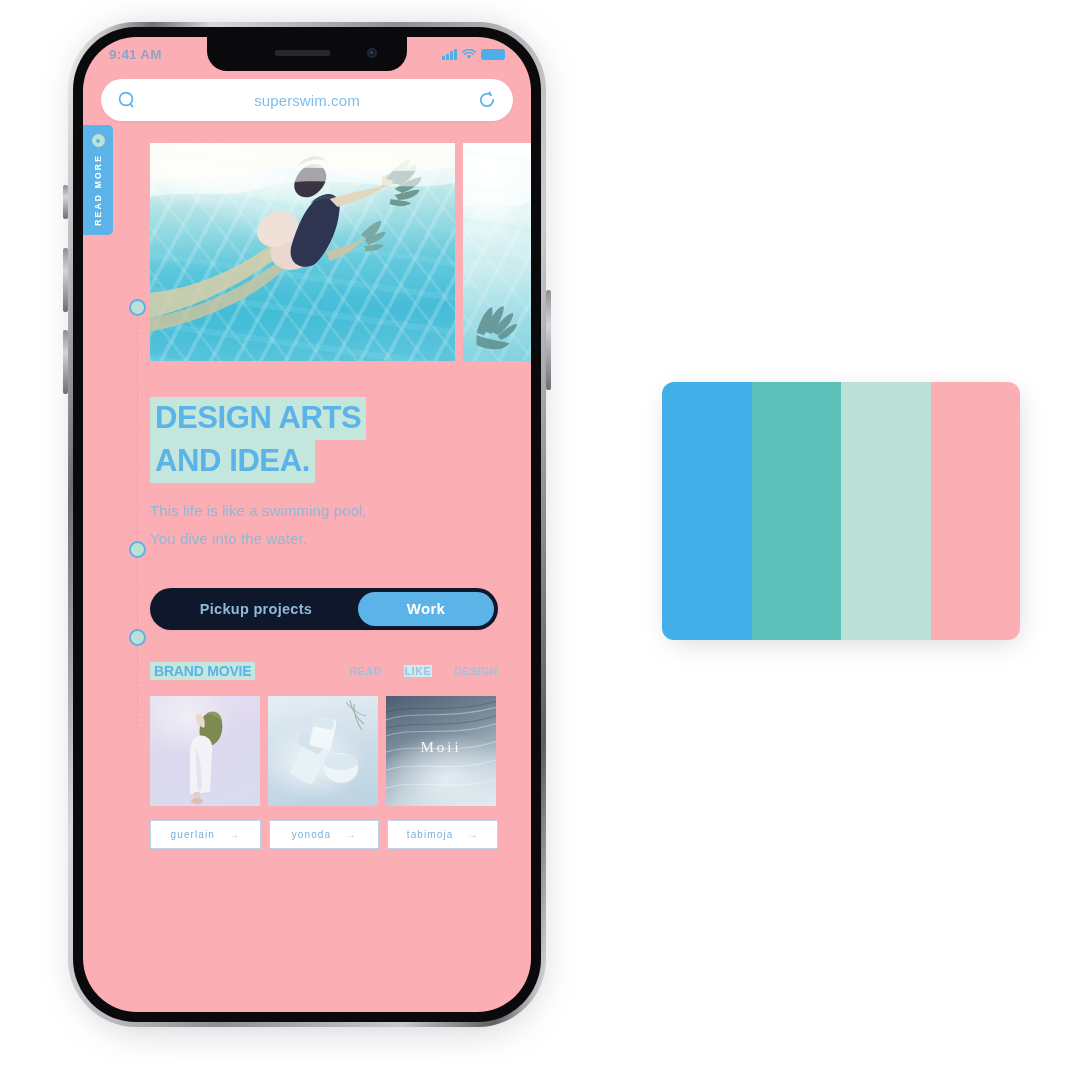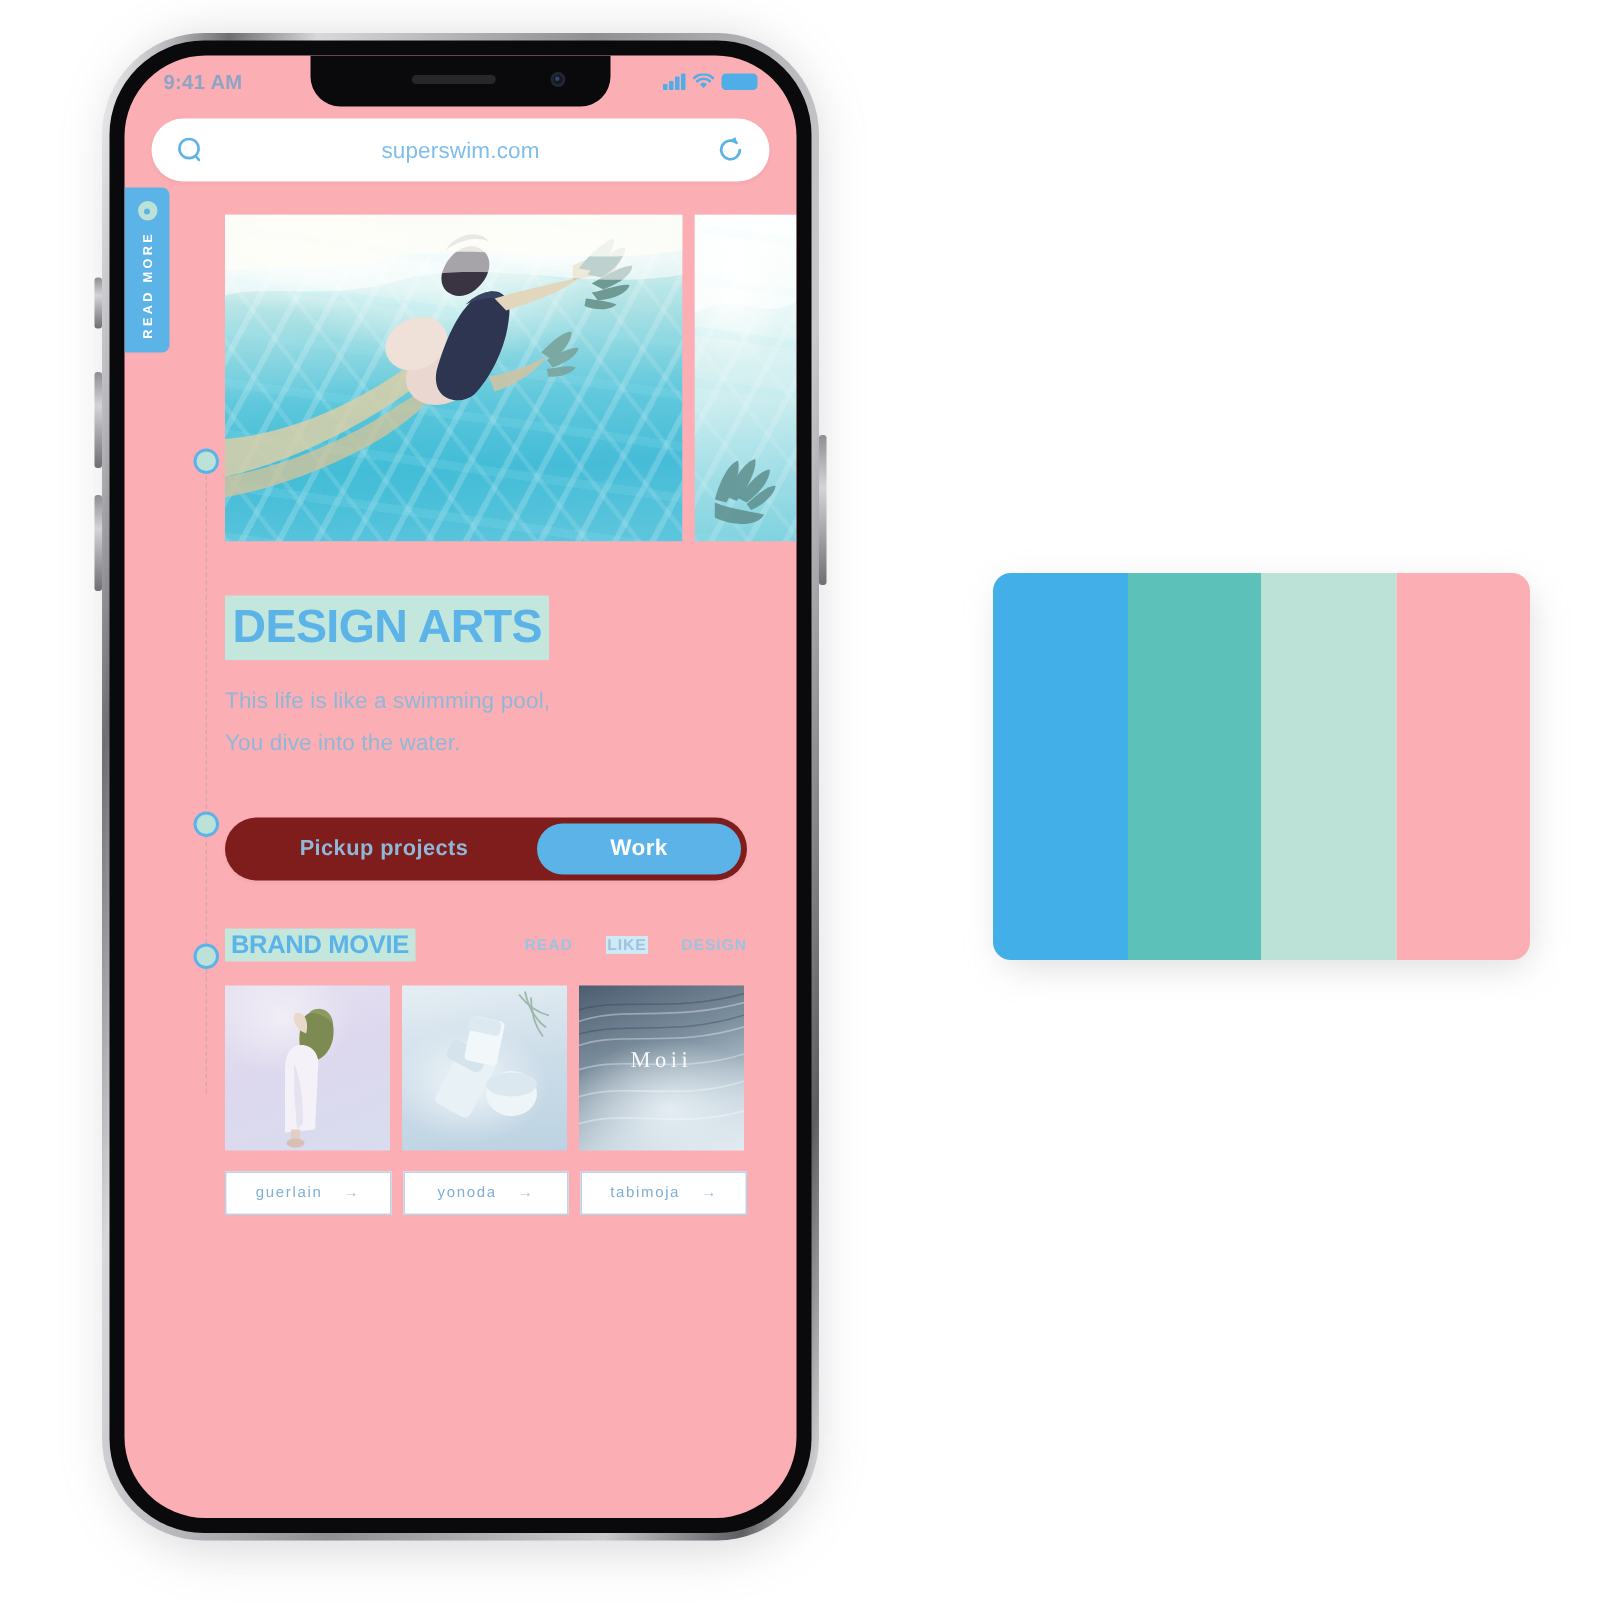--- a/index.html
+++ b/index.html
@@ -198,21 +198,21 @@
   .subtext {
     margin-top: 14px;
     color: #8FB8D8;
     font-size: 15px; line-height: 1.9; font-weight: normal;
     letter-spacing: .1px;
   }
 
   
   .toggle {
     margin-top: 34px; width: 348px; height: 42px;
-    background: #7f1d1d; border-radius: 21px;
+    background: #0f172a; border-radius: 21px;
     display: flex; align-items: center; justify-content: space-between;
     padding: 4px; box-shadow: 0 1px 3px rgba(0,0,0,.05);
   }
   .toggle .t-left {
     flex: 1; text-align: center;
     color: #8FB8D8; font-size: 14.5px; font-weight: bold;
     letter-spacing: .3px;
   }
   .toggle .t-right {
     width: 136px; height: 34px; border-radius: 17px;
@@ -221,21 +221,21 @@
     display: flex; align-items: center; justify-content: center;
   }
 
   
   .movie-row {
     margin-top: 32px; width: 348px;
     display: flex; align-items: center;
   }
   .movie-title {
     background: #C3E6DD; color: #5BB3E8;
-    font-size: 17px; font-weight: bold; letter-spacing: -.2px;
+    font-size: 14px; font-weight: bold; letter-spacing: -.2px;
     padding: 1px 4px;
   }
   .movie-actions {
     margin-left: auto; display: flex; align-items: center; gap: 22px;
   }
   .movie-actions span {
     color: #9CC3DF; font-size: 10.5px; font-weight: bold; letter-spacing: .6px;
   }
   .movie-actions span.hi { background: #CFEAF5; padding: 0 1px; }
 
@@ -422,20 +422,21 @@
               </g>
               <path d="M0 0 H70 V58 C 50 72 26 50 0 66 Z" fill="#ffffff" opacity=".6"></path>
             </svg>
           </div>
         </div>
 
         <div class="content">
 
           <div class="headline">
             <div class="hl">DESIGN ARTS</div>
+            <div class="hl">AND IDEA.</div>
           </div>
 
           <div class="subtext">
             <div>This life is like a swimming pool,</div>
             <div>You dive into the water.</div>
           </div>
 
           <div class="toggle">
             <span class="t-left">Pickup projects</span>
             <span class="t-right">Work</span>

